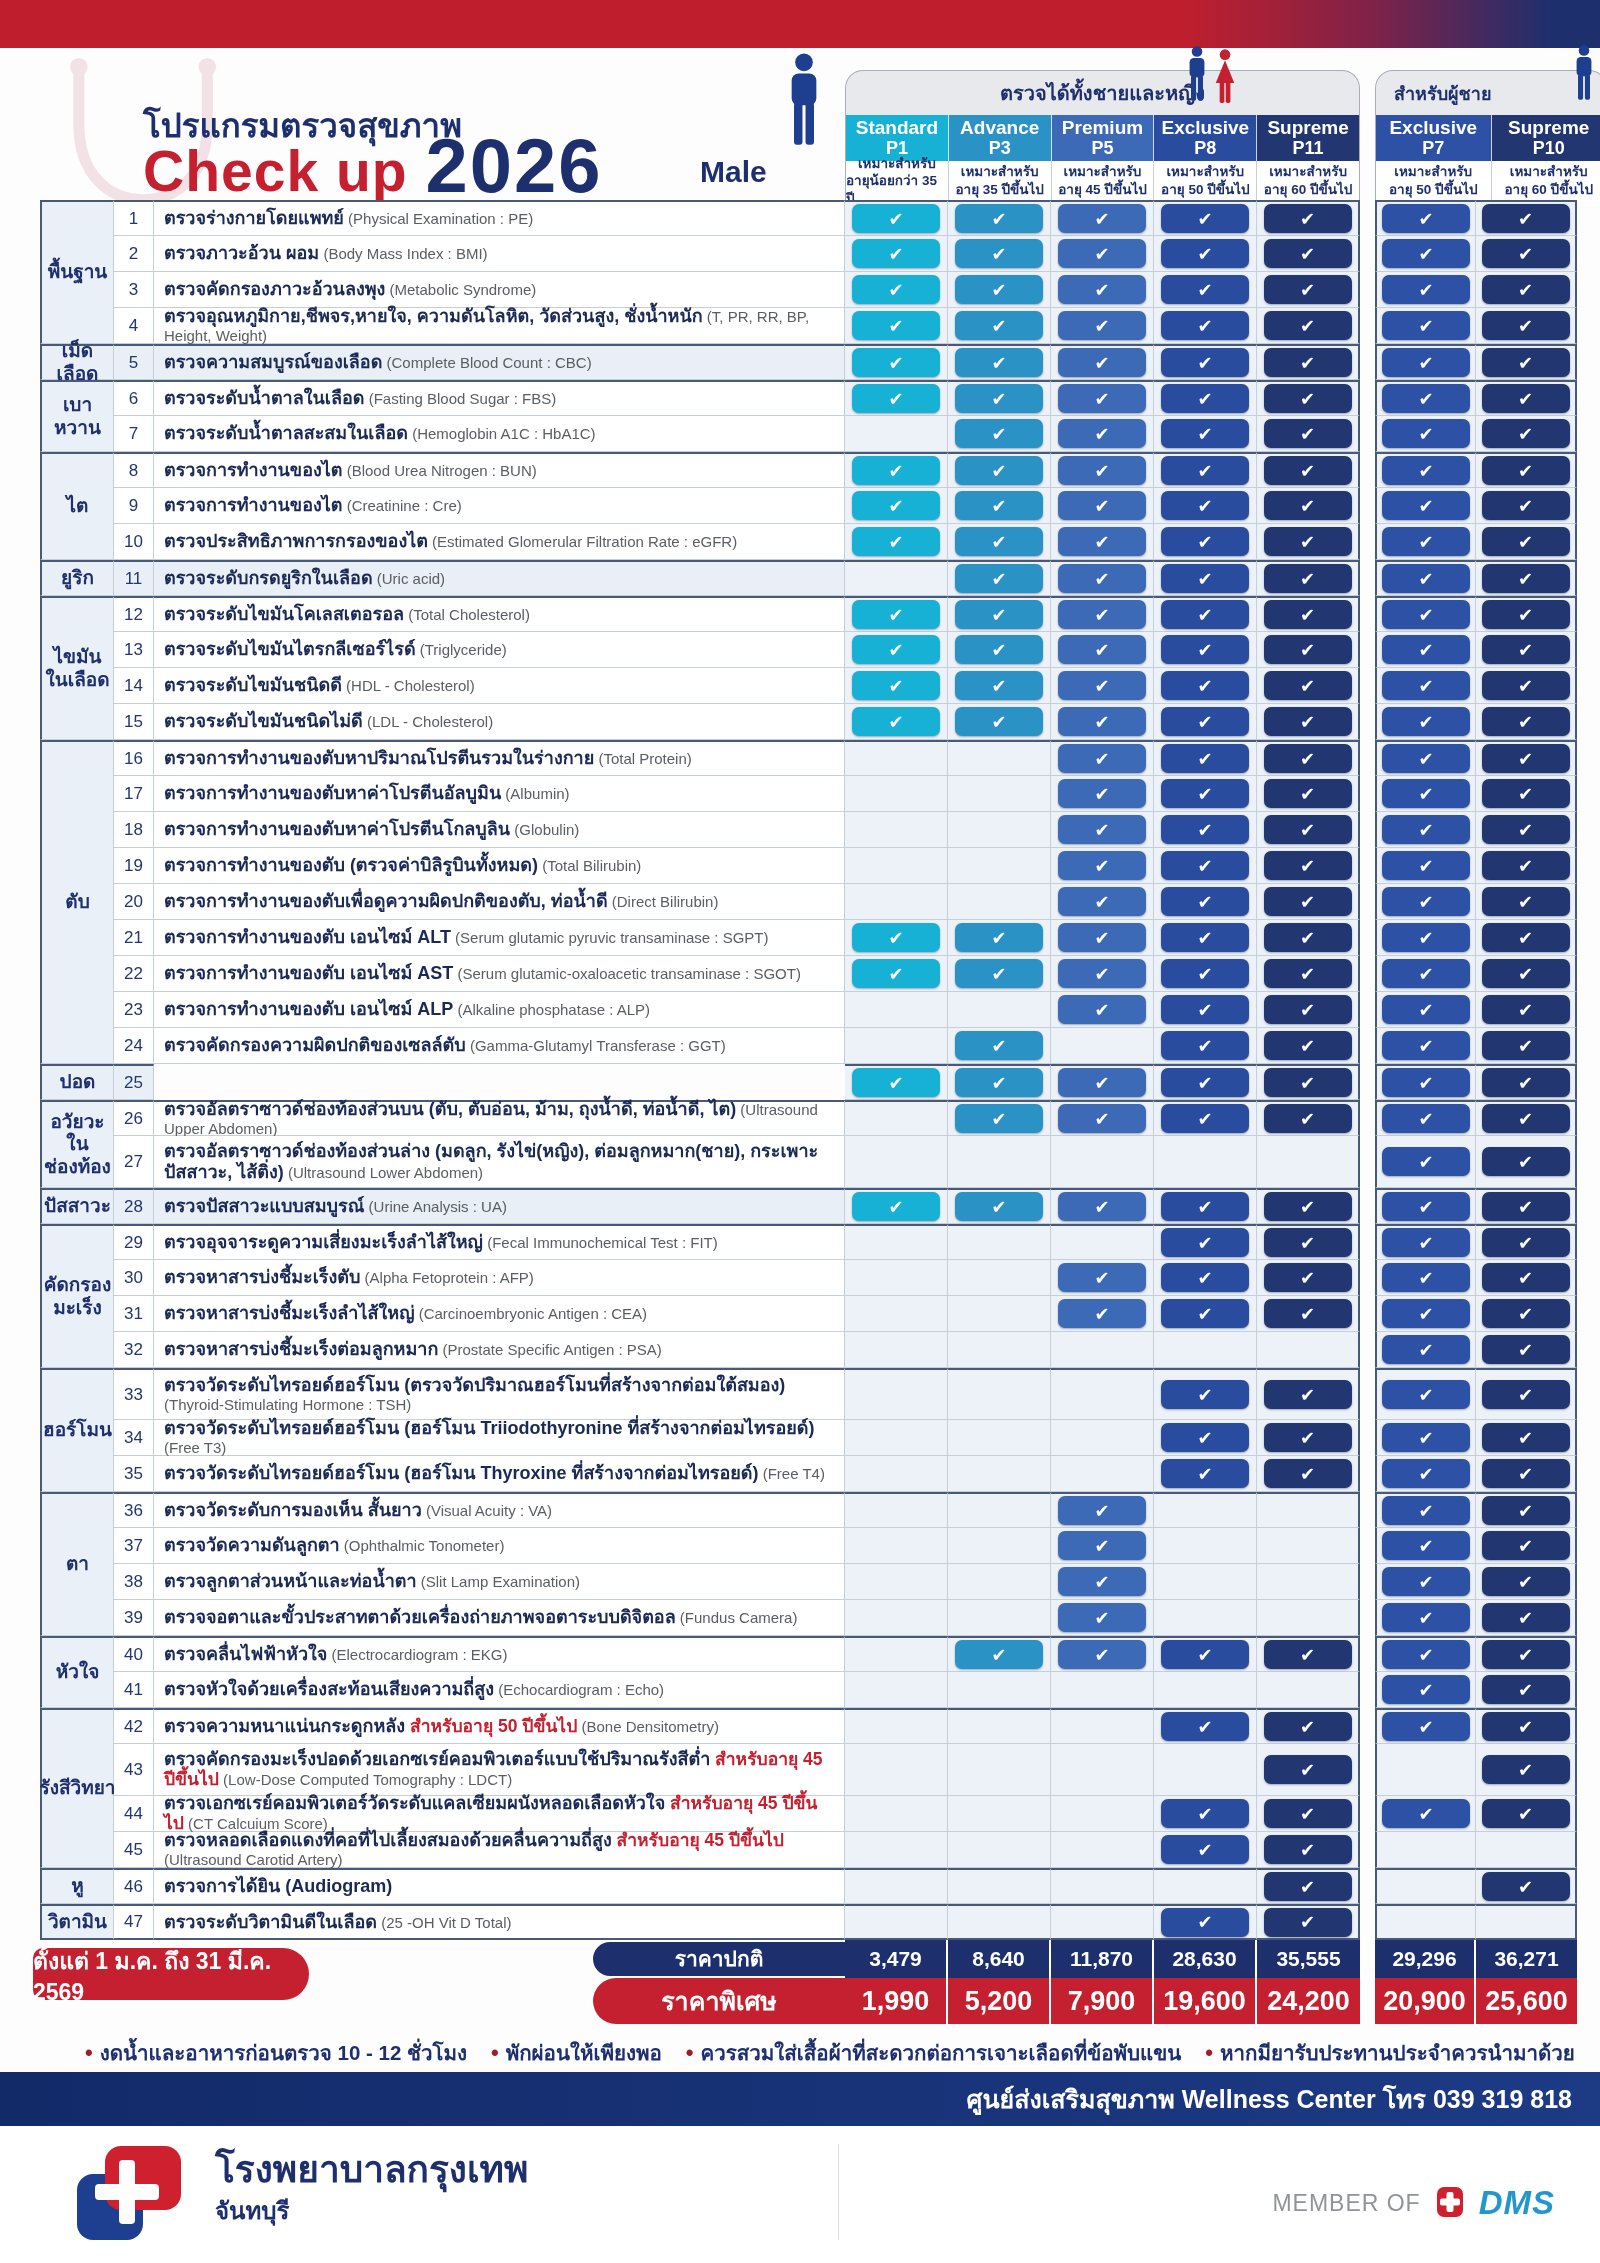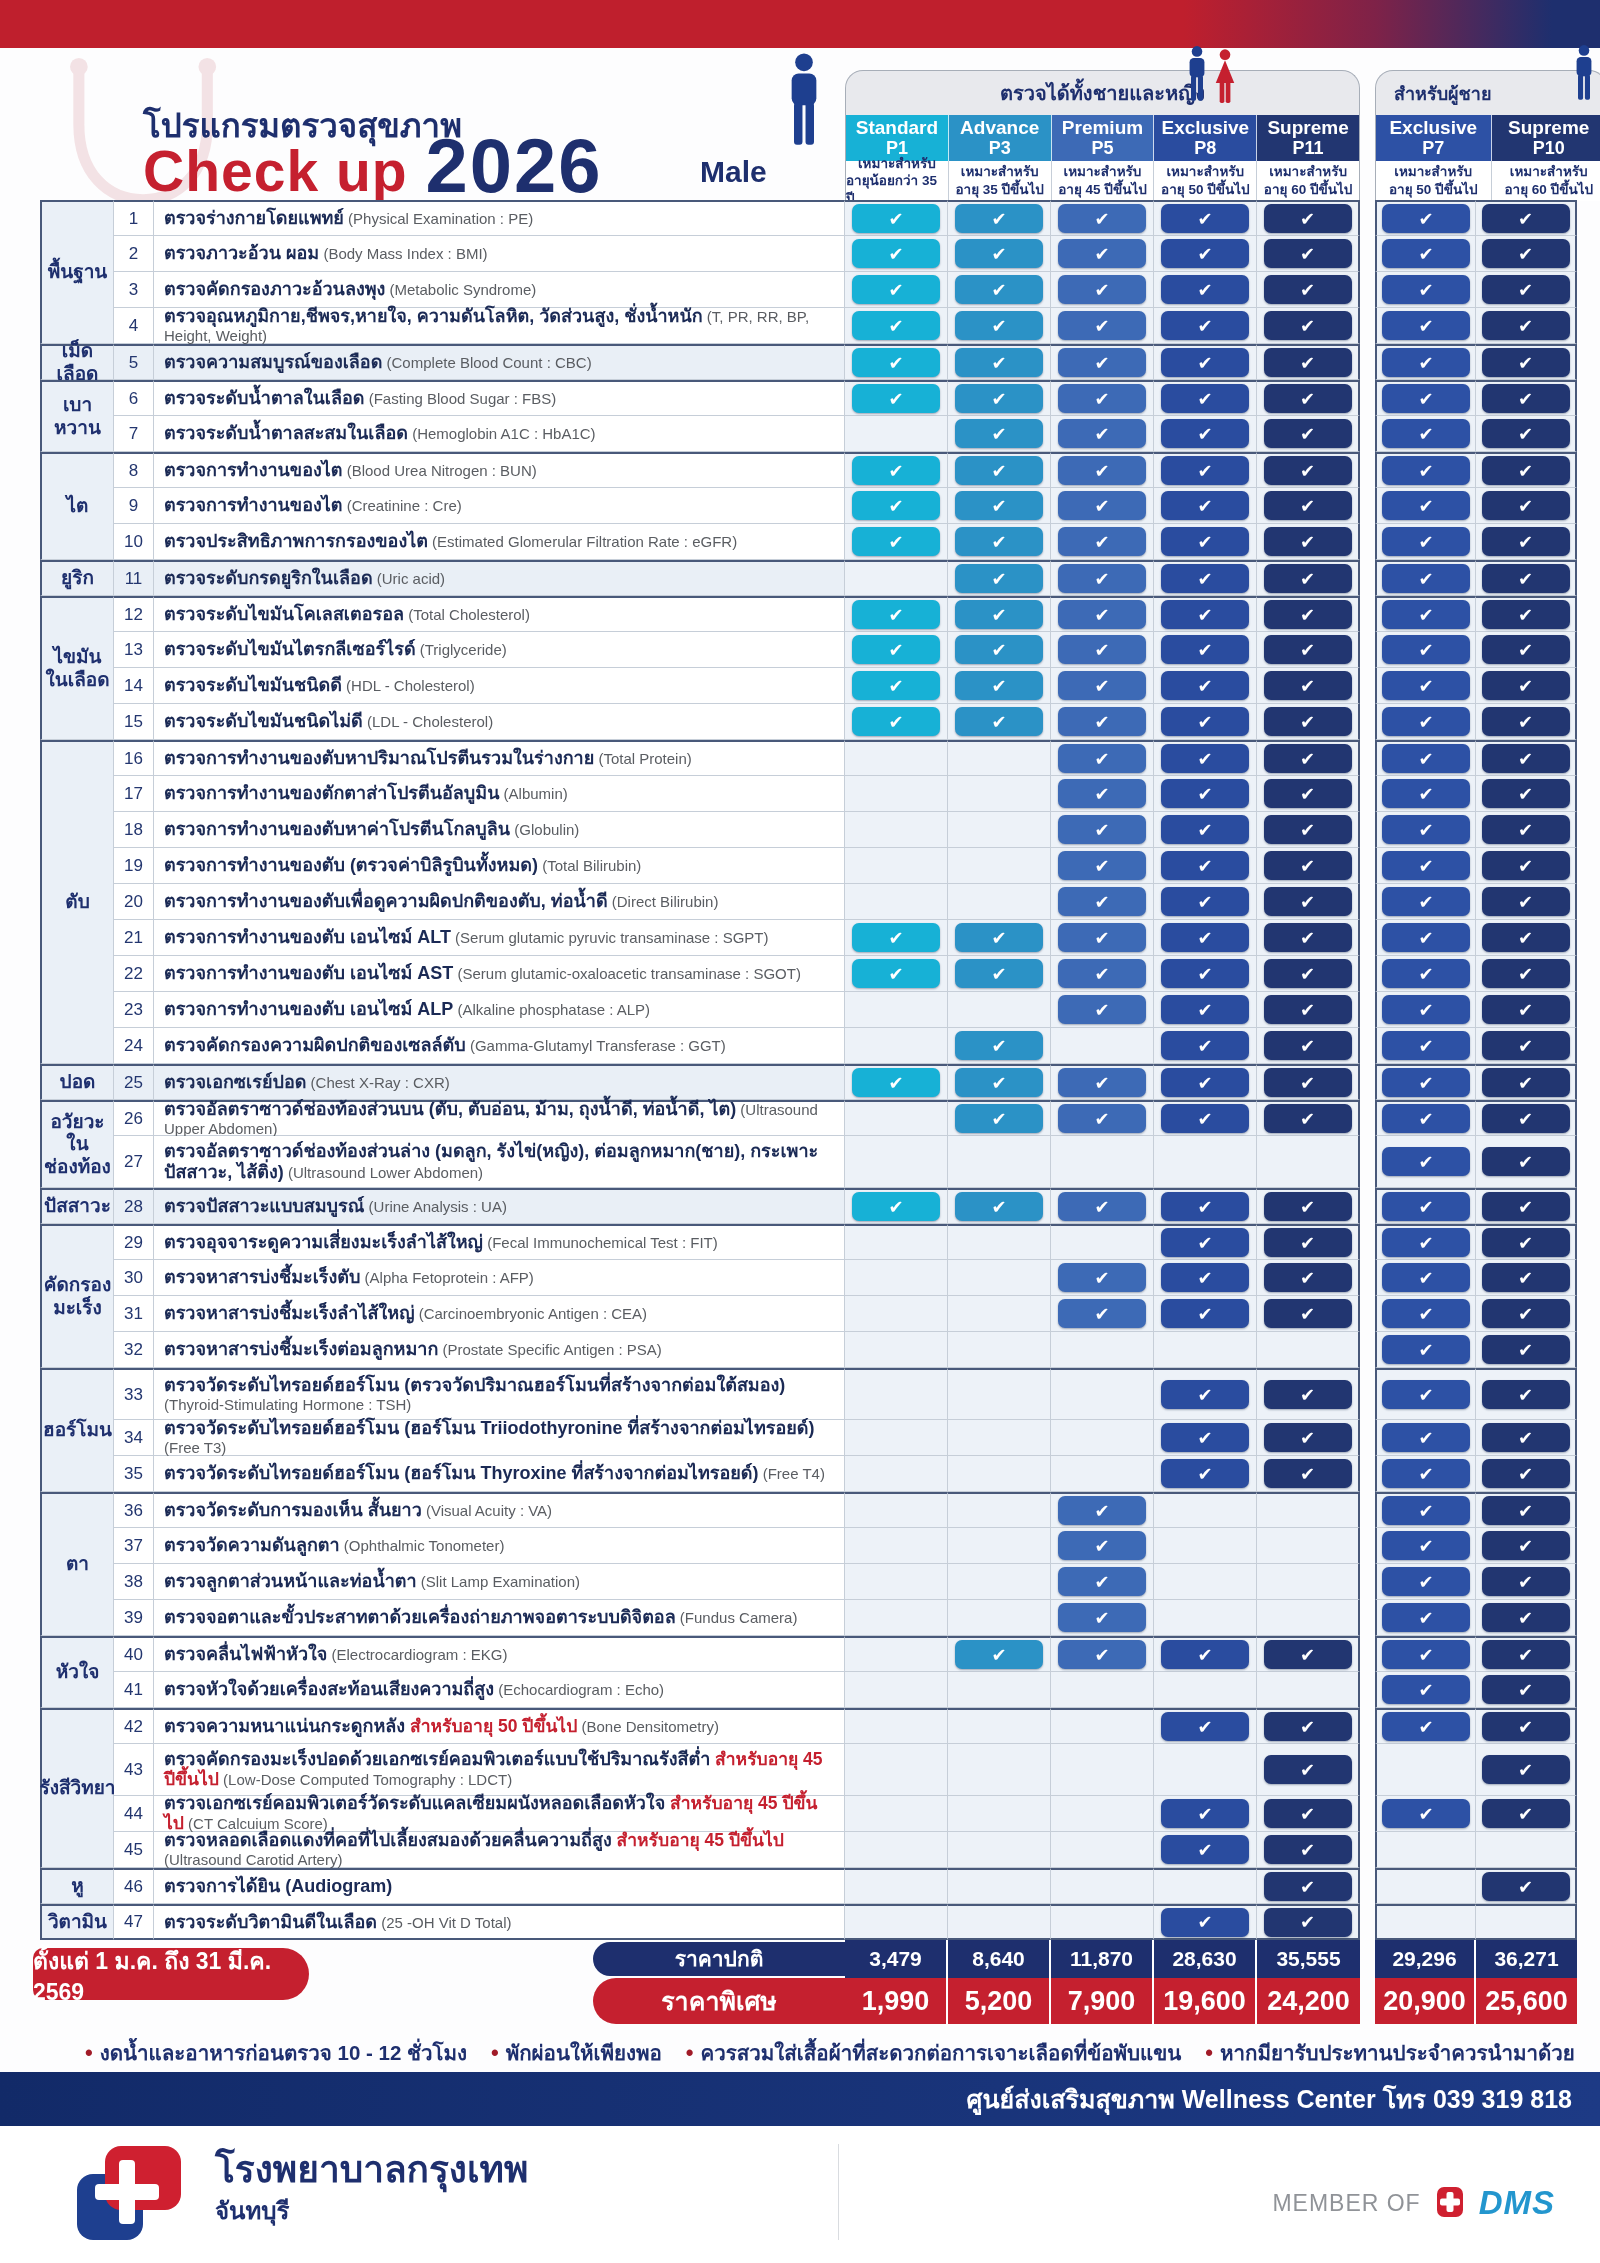--- a/index.html
+++ b/index.html
@@ -622,21 +622,21 @@
         <div class="chip" style="background: rgb(34, 54, 113);">✔</div>
       </div>
       <div class="cell chk sec-top cstart" style="grid-area: 16 / 10;">
         <div class="chip" style="background: rgb(45, 81, 165);">✔</div>
       </div>
       <div class="cell chk sec-top cend" style="grid-area: 16 / 11;">
         <div class="chip" style="background: rgb(34, 54, 113);">✔</div>
       </div>
       <div class="cell num" style="grid-area: 17 / 2;">17</div>
       <div class="cell name" style="grid-area: 17 / 3;">
-        <div><span class="th">ตรวจการทำงานของตักตาส่าโปรตีนอัลบูมิน</span><span class="en"> (Albumin)</span></div>
+        <div><span class="th">ตรวจการทำงานของตับหาค่าโปรตีนอัลบูมิน</span><span class="en"> (Albumin)</span></div>
       </div>
       <div class="cell chk" style="grid-area: 17 / 4;"></div>
       <div class="cell chk" style="grid-area: 17 / 5;"></div>
       <div class="cell chk" style="grid-area: 17 / 6;">
         <div class="chip" style="background: rgb(61, 106, 182);">✔</div>
       </div>
       <div class="cell chk" style="grid-area: 17 / 7;">
         <div class="chip" style="background: rgb(42, 76, 159);">✔</div>
       </div>
       <div class="cell chk cend" style="grid-area: 17 / 8;">
@@ -798,23 +798,20 @@
         <div class="chip" style="background: rgb(34, 54, 113);">✔</div>
       </div>
       <div class="cell chk cstart" style="grid-area: 24 / 10;">
         <div class="chip" style="background: rgb(45, 81, 165);">✔</div>
       </div>
       <div class="cell chk cend" style="grid-area: 24 / 11;">
         <div class="chip" style="background: rgb(34, 54, 113);">✔</div>
       </div>
       <div class="cell cat sec-top shaded" style="grid-area: 25 / 1 / 26;">ปอด</div>
       <div class="cell num sec-top shaded" style="grid-area: 25 / 2;">25</div>
-      <div class="cell name sec-top shaded" style="grid-area: 25 / 3;">
-        <div><span class="th">ตรวจเอกซเรย์ปอด</span><span class="en"> (Chest X-Ray : CXR)</span></div>
-      </div>
       <div class="cell chk sec-top" style="grid-area: 25 / 4;">
         <div class="chip" style="background: rgb(23, 177, 214);">✔</div>
       </div>
       <div class="cell chk sec-top" style="grid-area: 25 / 5;">
         <div class="chip" style="background: rgb(43, 146, 198);">✔</div>
       </div>
       <div class="cell chk sec-top" style="grid-area: 25 / 6;">
         <div class="chip" style="background: rgb(61, 106, 182);">✔</div>
       </div>
       <div class="cell chk sec-top" style="grid-area: 25 / 7;">

